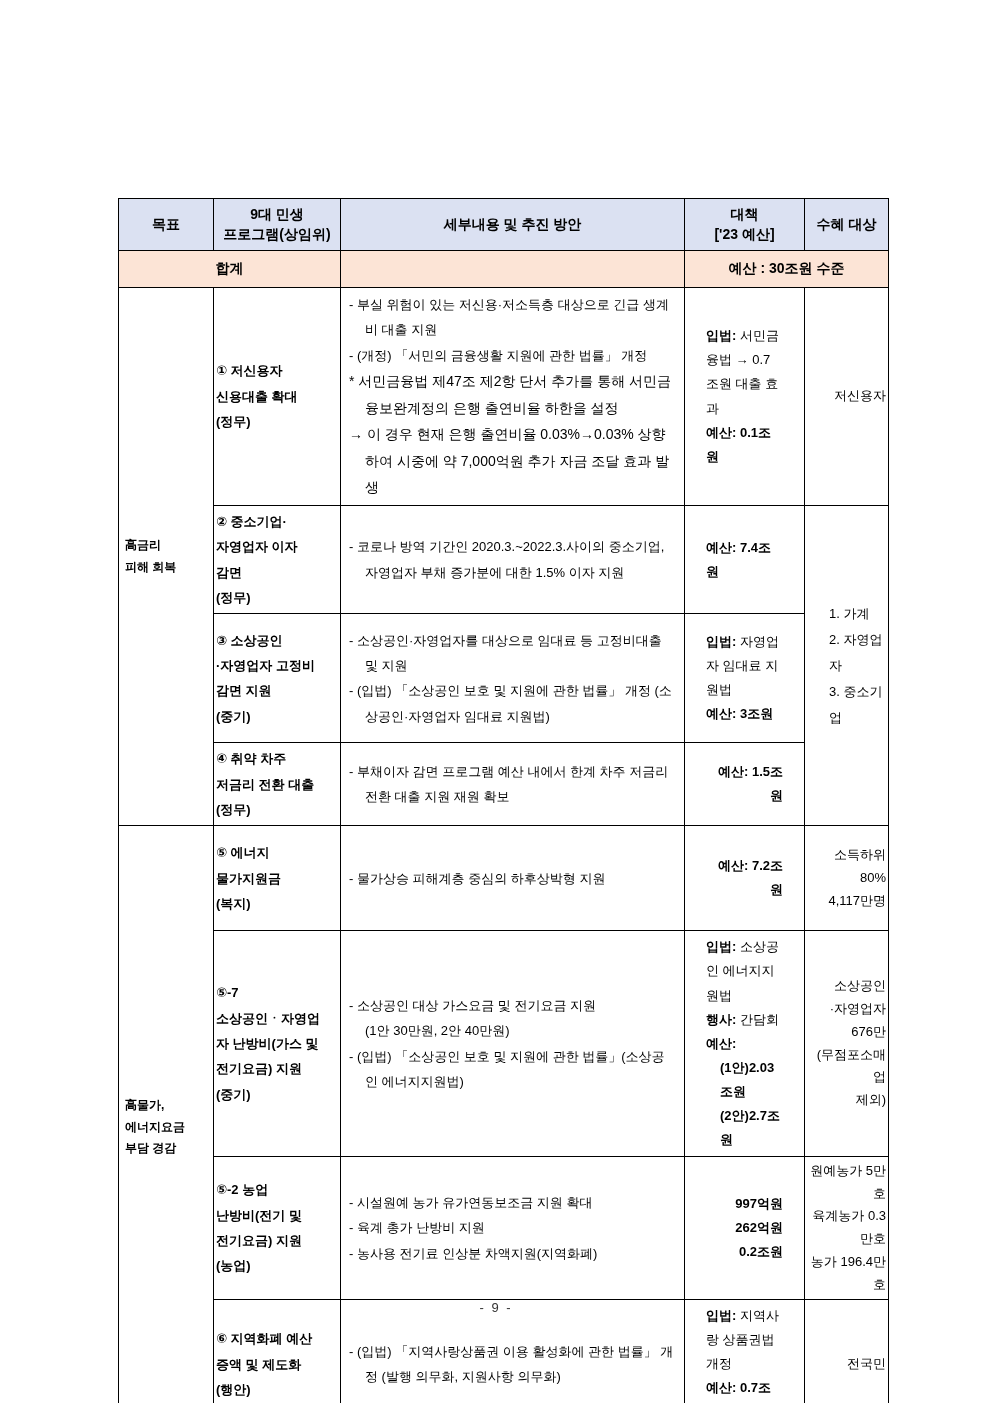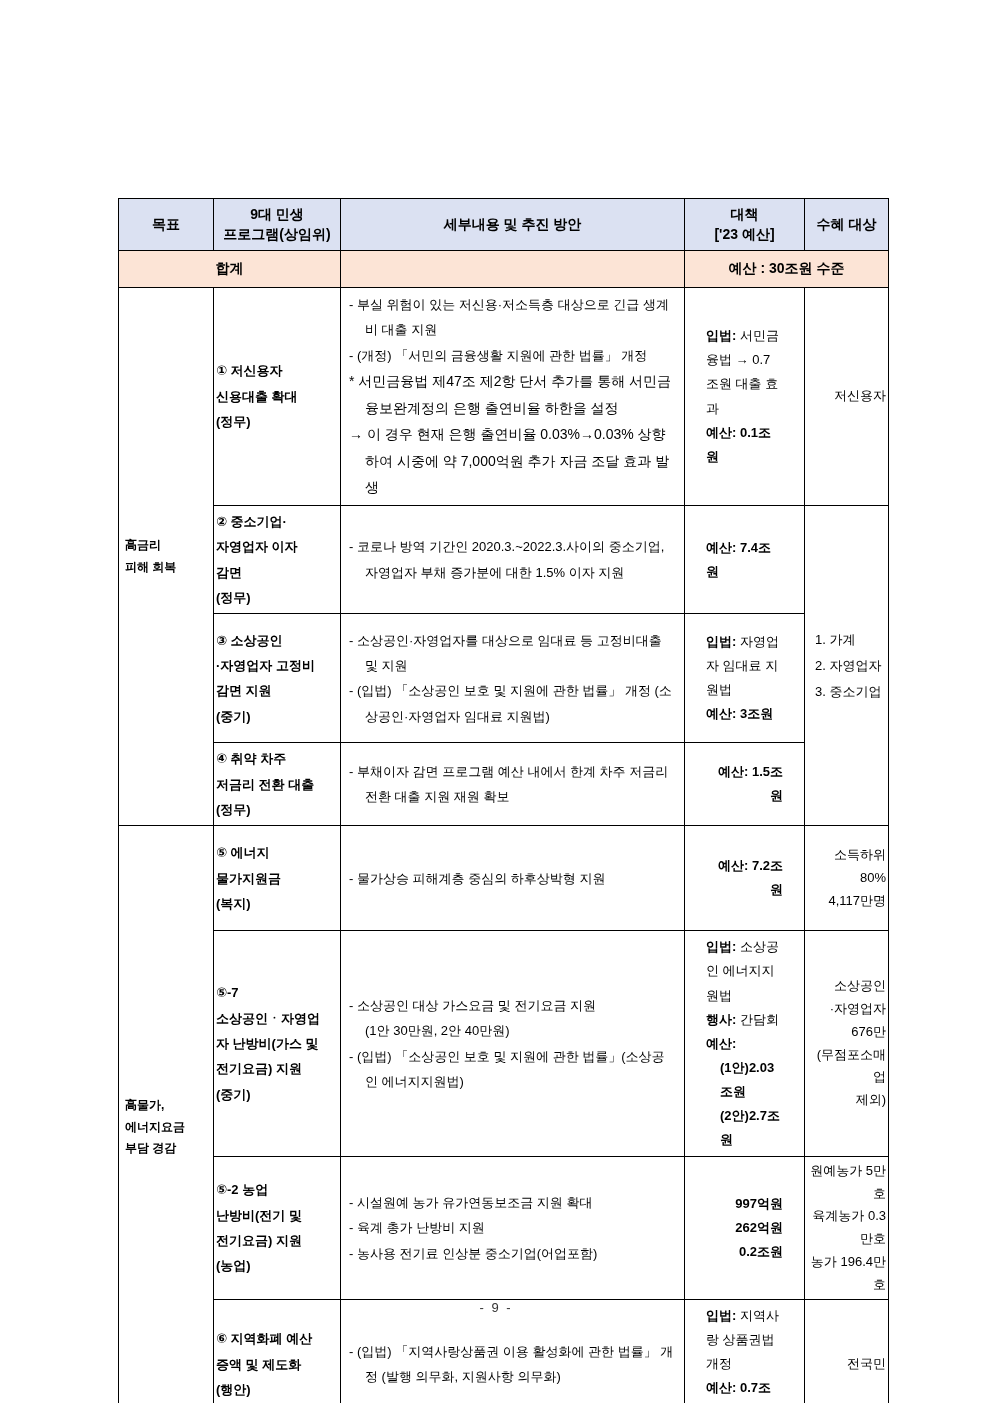--- a/index.html
+++ b/index.html
@@ -38,21 +38,21 @@
   .dl{padding-left:16px;text-indent:-16px;line-height:1.95;white-space:pre-line;}
   .dl.sm{font-size:14px;line-height:1.9;}
   td.mea{font-size:13px;line-height:1.85;padding:4px 21px;}
   td.mea.center{text-align:right;}
   .ml b{font-weight:700;}
   .ml.bold{font-weight:700;}
   .ml.ind{padding-left:14px;}
   td.ben{
     font-size:13px;text-align:right;white-space:pre-line;line-height:1.75;padding:3px 2px;
   }
-  td.ben.left{text-align:left;padding-left:10px;line-height:2.0;}
+  td.ben.left{text-align:left;padding-left:24px;line-height:2.0;}
   td.empty{background:#fce4d6;}
   .footer{
     position:absolute;left:0;top:1300px;width:992px;text-align:center;
     font-size:13px;letter-spacing:2px;color:#333;
   }
   
   tr.h-head{height:52px;} tr.h-r1{height:213px;} tr.h-r2{height:89px;}
   tr.h-r3{height:129px;} tr.h-r4{height:81px;}  tr.h-r5{height:105px;}
   tr.h-r6{height:127px;} tr.h-r7{height:104px;} tr.h-r8{height:98px;}
 </style>
@@ -193,21 +193,21 @@
     </tr>
 
     <tr class="h-r7">
       <td class="prog">⑤-2 농업
 난방비(전기 및
 전기요금) 지원
 (농업)</td>
       <td class="det">
         <div class="dl">- 시설원예 농가 유가연동보조금 지원 확대</div>
         <div class="dl">- 육계 총가 난방비 지원</div>
-        <div class="dl">- 농사용 전기료 인상분 중소기업(어업포함)</div>
+        <div class="dl">- 농사용 전기료 인상분 차액지원(지역화폐)</div>
       </td>
       <td class="mea center">
         <div class="ml bold">997억원</div>
         <div class="ml bold">262억원</div>
         <div class="ml bold">0.2조원</div>
       </td>
       <td class="ben">원예농가 5만호
 육계농가 0.3만호
 농가 196.4만호</td>
     </tr>

